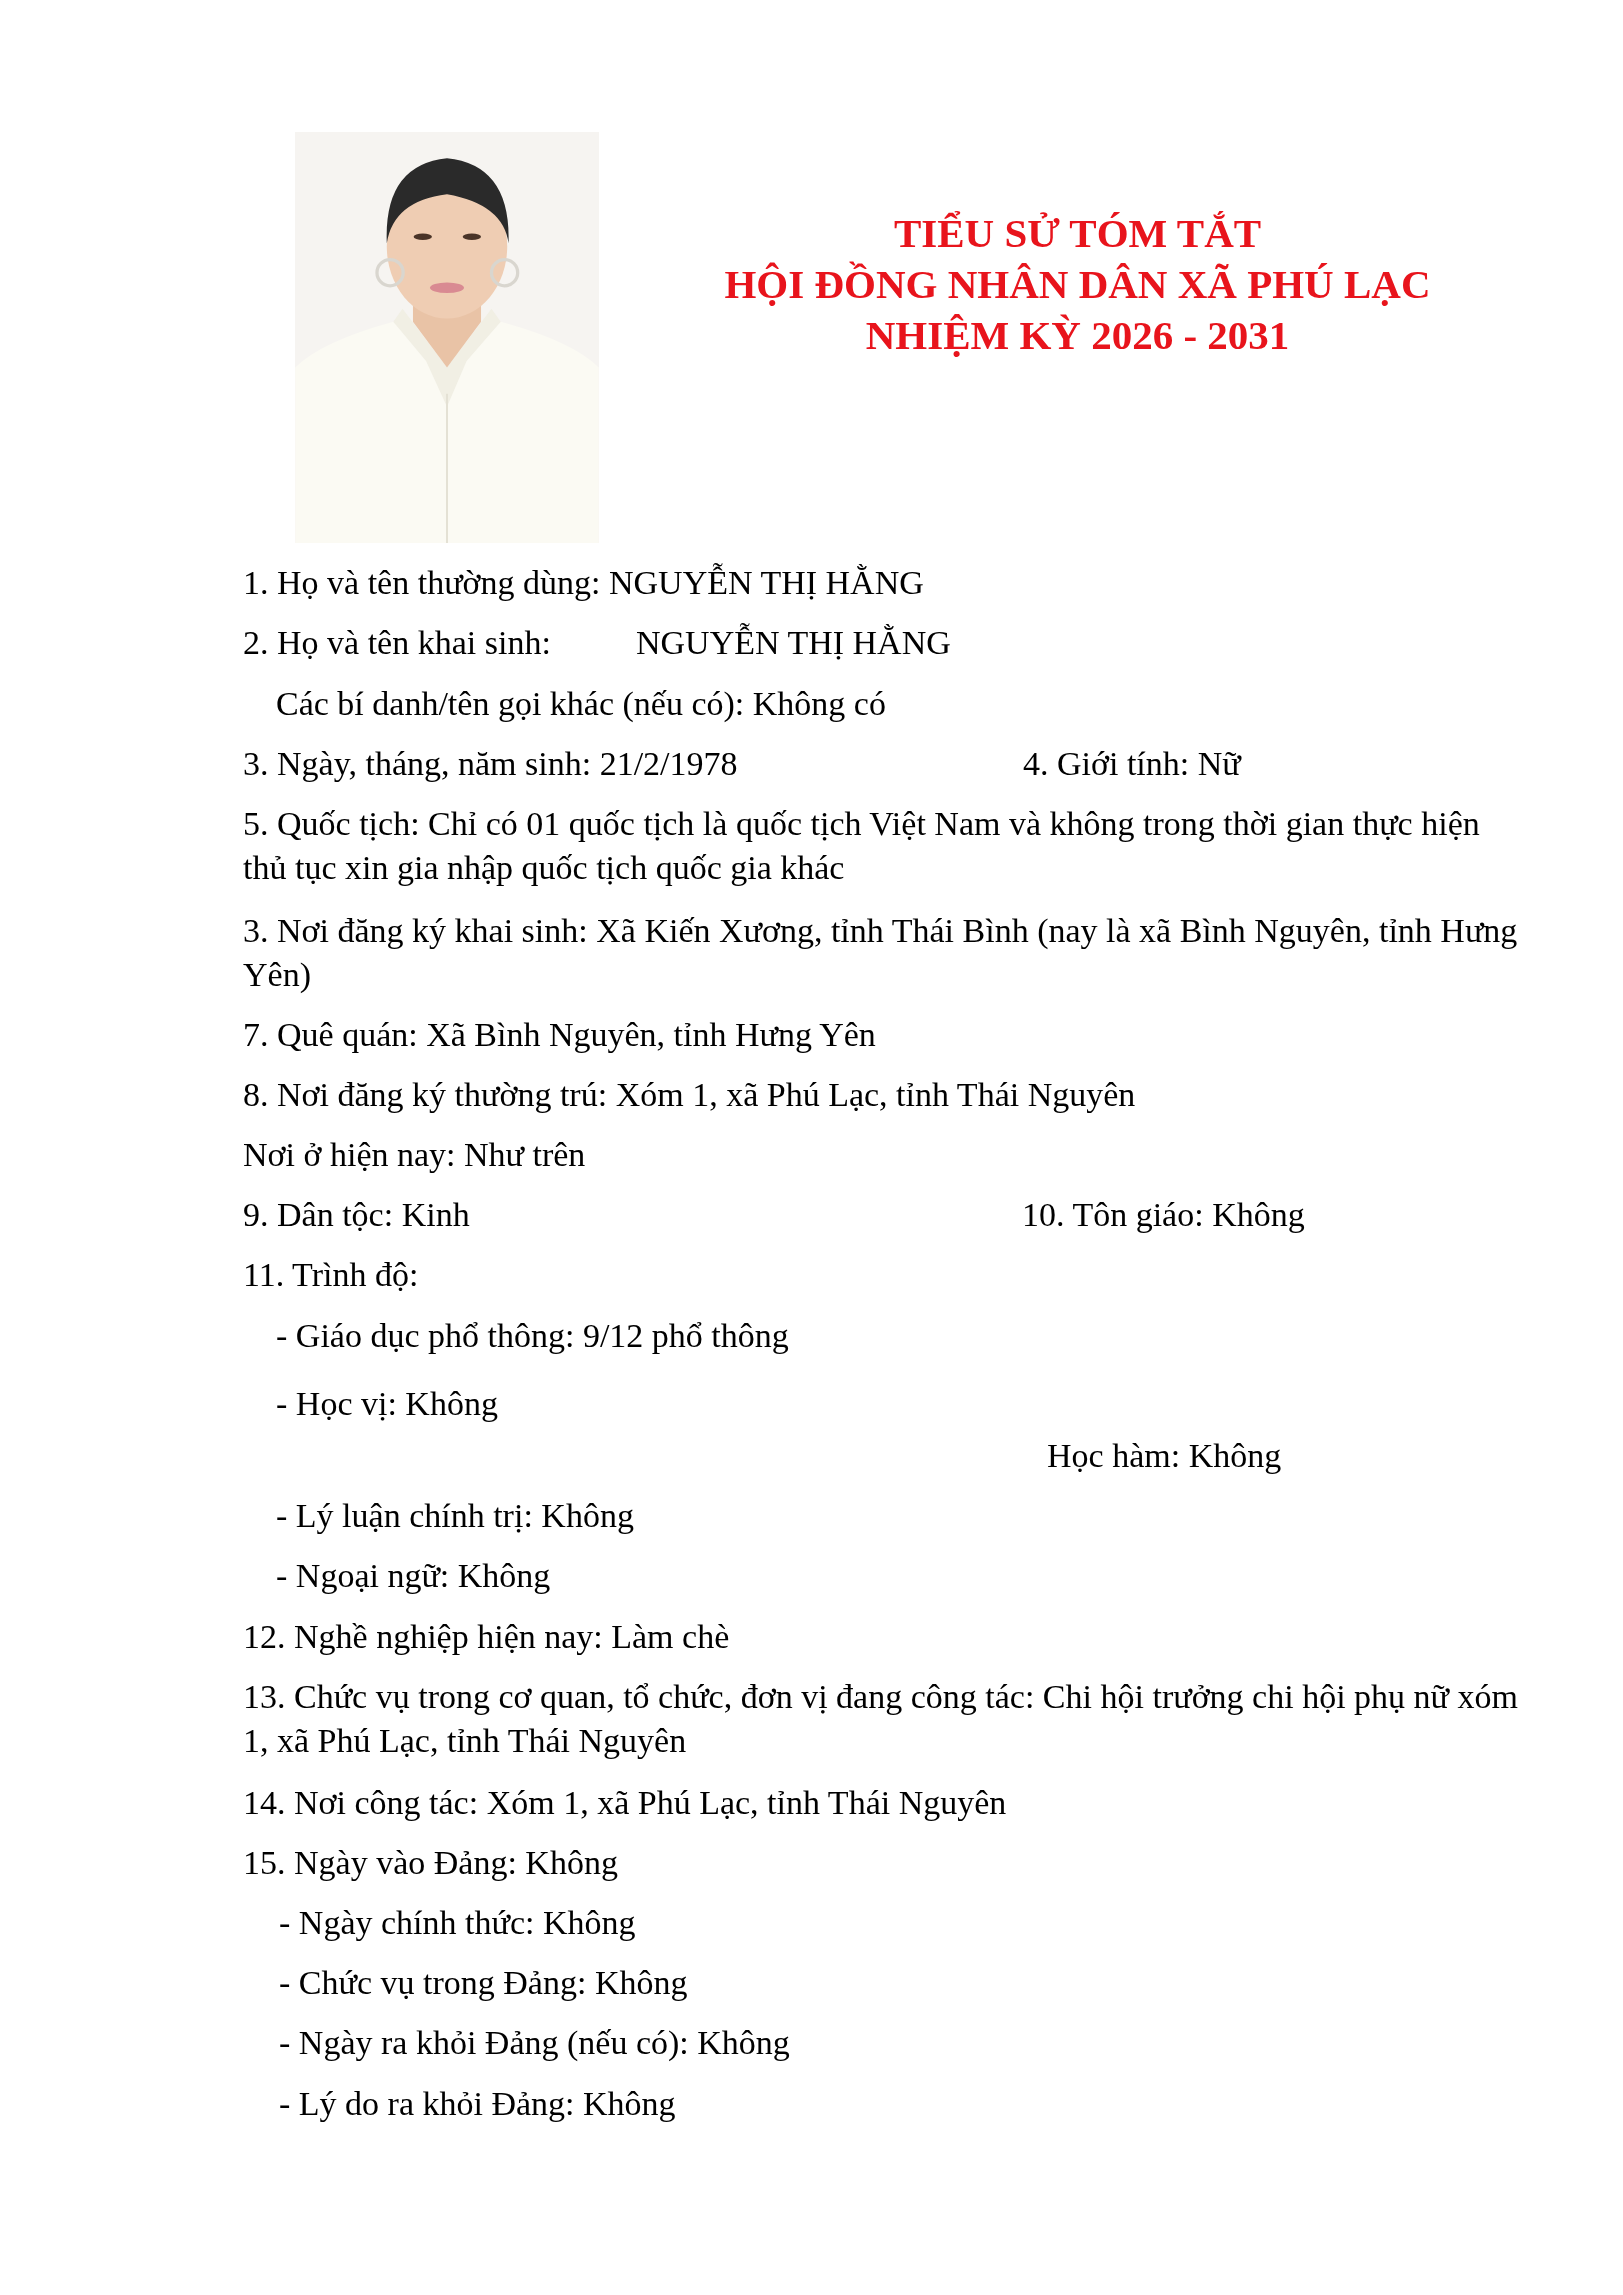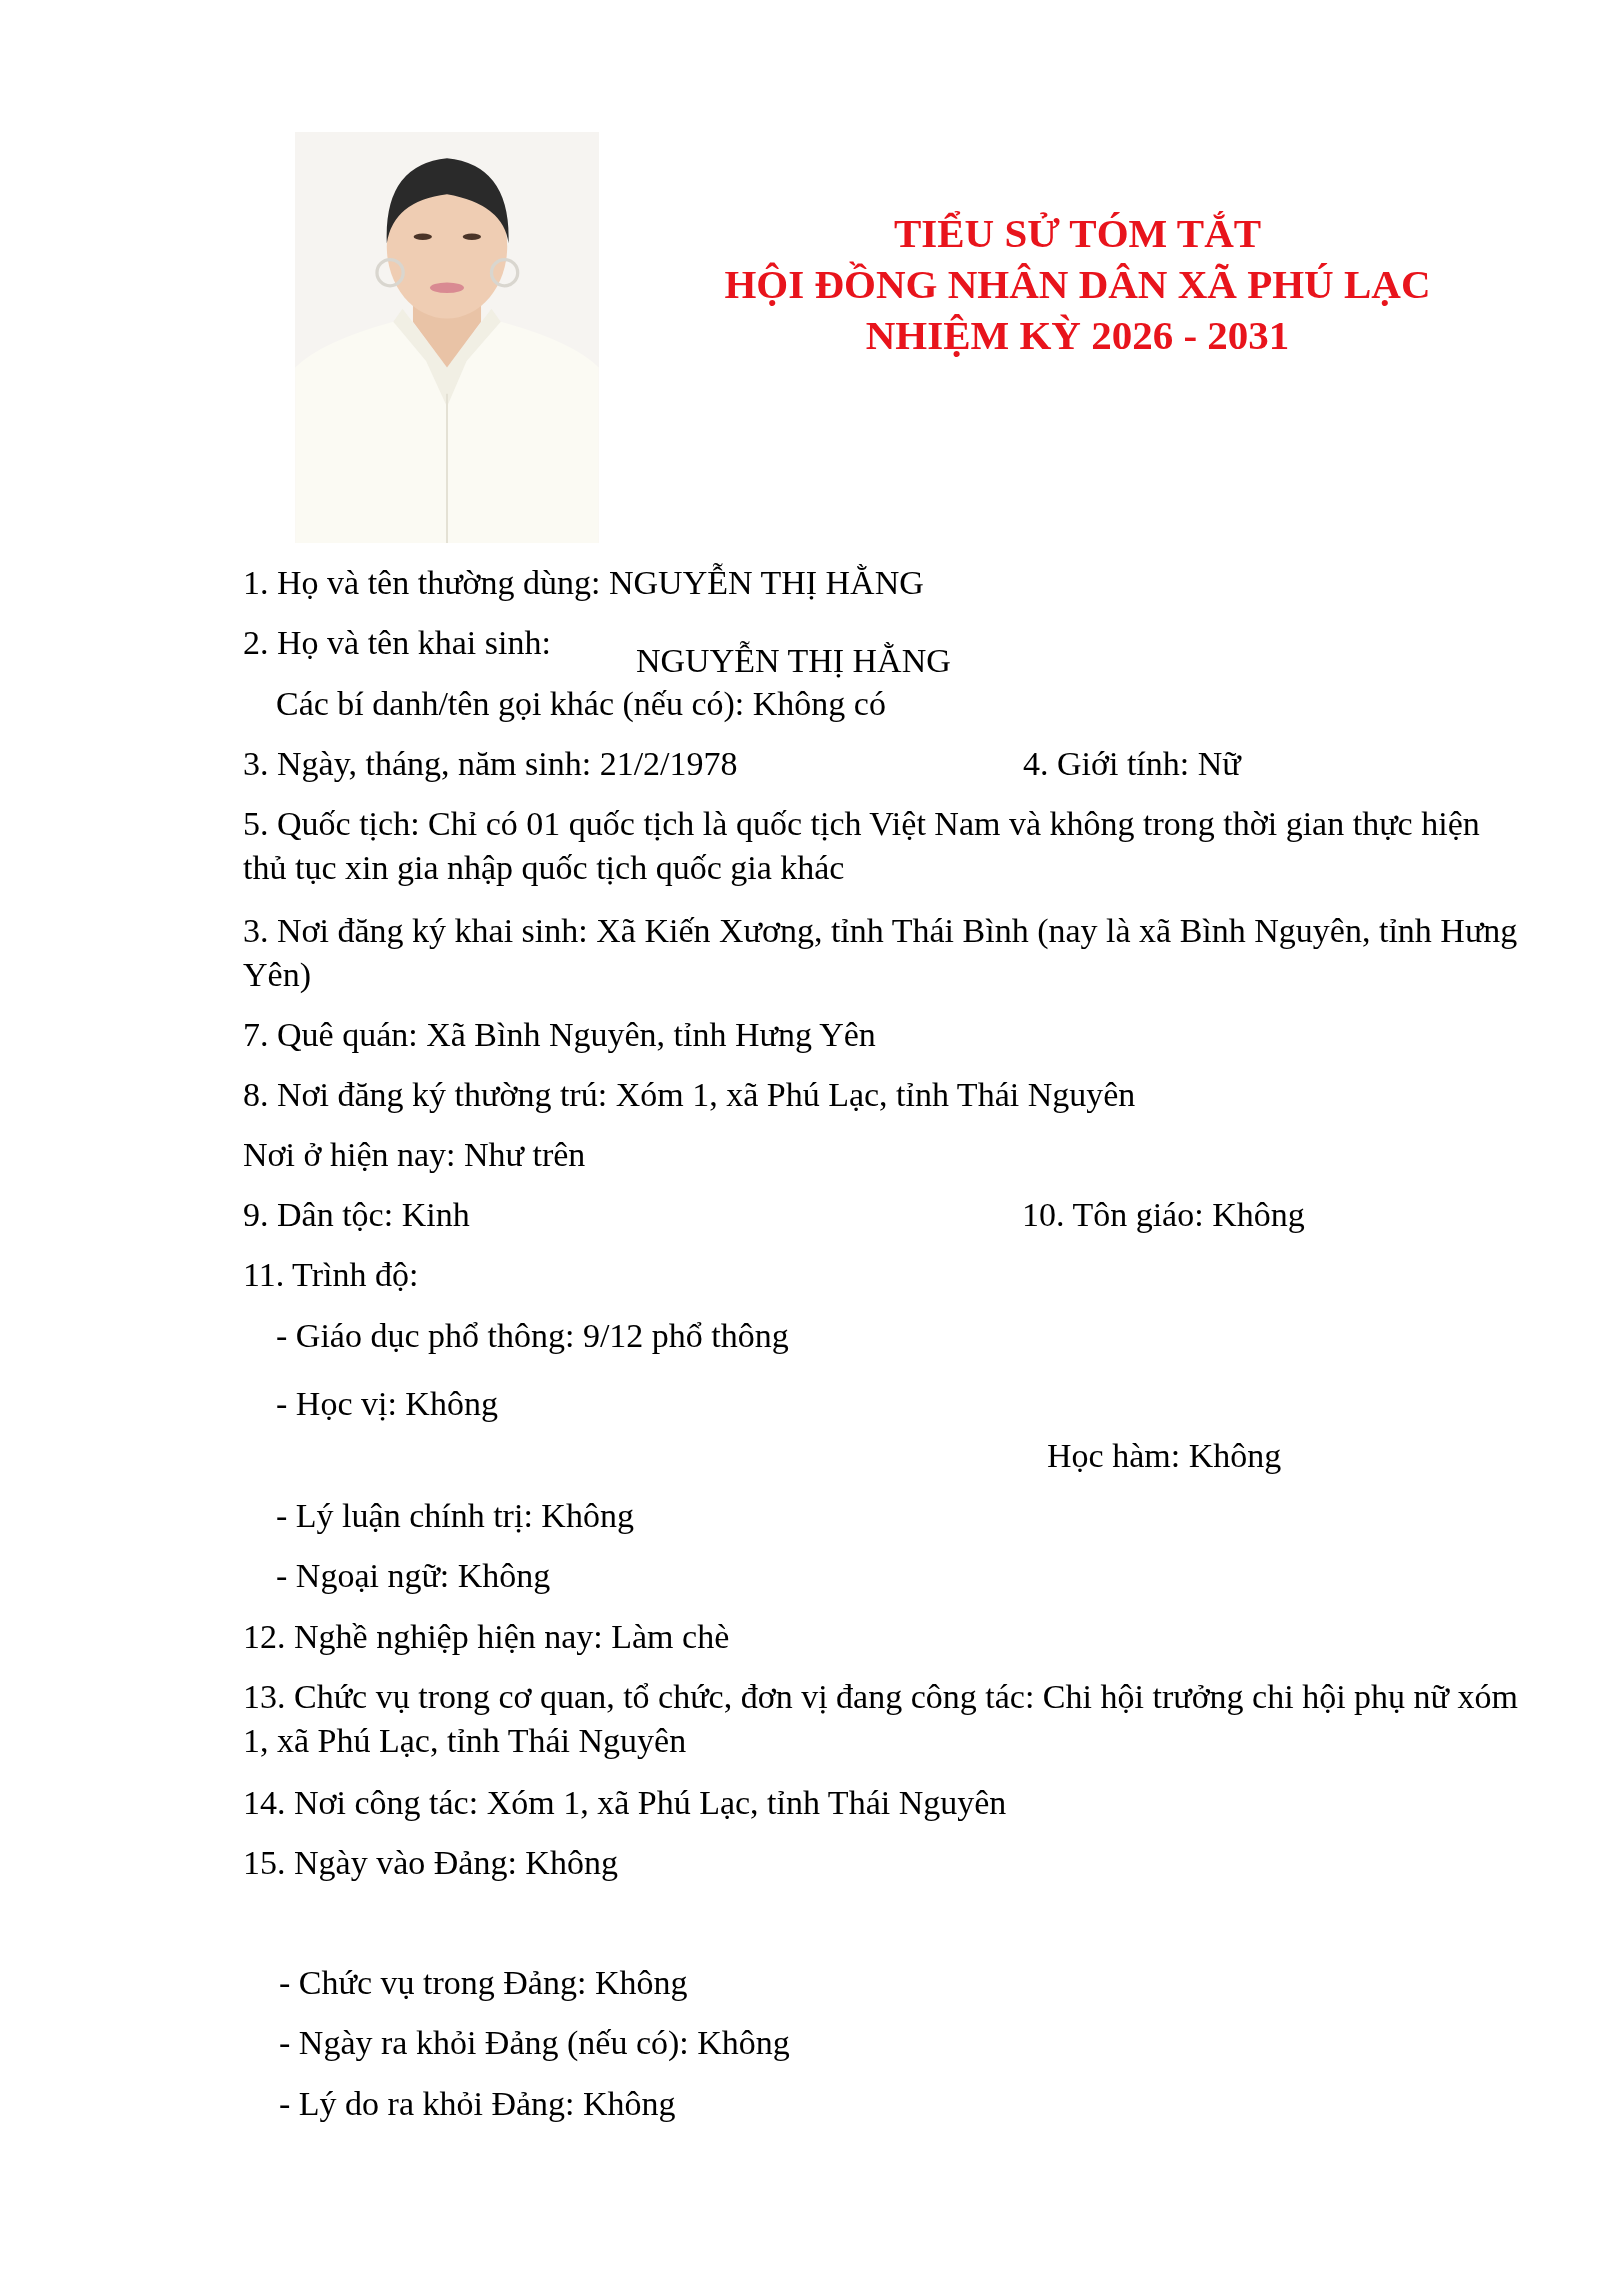--- a/index.html
+++ b/index.html
@@ -56,21 +56,21 @@
 
   <div class="title">
     <div>TIỂU SỬ TÓM TẮT</div>
     <div>HỘI ĐỒNG NHÂN DÂN XÃ PHÚ LẠC</div>
     <div>NHIỆM KỲ 2026 - 2031</div>
   </div>
 
   <div class="line" style="top:561px">1. Họ và tên thường dùng: NGUYỄN THỊ HẰNG</div>
 
   <div class="line" style="top:621px">2. Họ và tên khai sinh:</div>
-  <div class="col2" style="top:639px; left:628px">NGUYỄN THỊ HẰNG</div>
+  <div class="col2" style="top:621px; left:628px">NGUYỄN THỊ HẰNG</div>
 
   <div class="line" style="top:682px; left:268px">Các bí danh/tên gọi khác (nếu có): Không có</div>
 
   <div class="line" style="top:742px">3. Ngày, tháng, năm sinh: 21/2/1978</div>
   <div class="col2" style="top:742px; left:1015px">4. Giới tính: Nữ</div>
 
   <div class="wrap" style="top:802px">5. Quốc tịch:  Chỉ có 01 quốc tịch là quốc tịch Việt Nam và không trong thời gian thực hiện thủ tục xin gia nhập quốc tịch quốc gia khác</div>
 
   <div class="wrap" style="top:909px">3. Nơi đăng ký khai sinh: Xã Kiến Xương, tỉnh Thái Bình (nay là xã Bình Nguyên, tỉnh Hưng Yên)</div>
 
@@ -92,18 +92,19 @@
   <div class="line ind1" style="top:1554px">- Ngoại ngữ: Không</div>
 
   <div class="line" style="top:1615px">12. Nghề nghiệp hiện nay: Làm chè</div>
 
   <div class="wrap" style="top:1675px">13. Chức vụ trong cơ quan, tổ chức, đơn vị đang công tác: Chi hội trưởng chi hội phụ nữ xóm 1, xã Phú Lạc, tỉnh Thái Nguyên</div>
 
   <div class="line" style="top:1781px">14. Nơi công tác: Xóm 1, xã Phú Lạc, tỉnh Thái Nguyên</div>
 
   <div class="line" style="top:1841px">15. Ngày vào Đảng: Không</div>
 
+  <div class="line ind2" style="top:1901px">- Ngày chính thức: Không</div>
   <div class="line ind2" style="top:1961px">- Chức vụ trong Đảng: Không</div>
   <div class="line ind2" style="top:2021px">- Ngày ra khỏi Đảng (nếu có): Không</div>
   <div class="line ind2" style="top:2082px">-  Lý do ra khỏi Đảng: Không</div>
 
 </div>
 
 
 </body></html>

